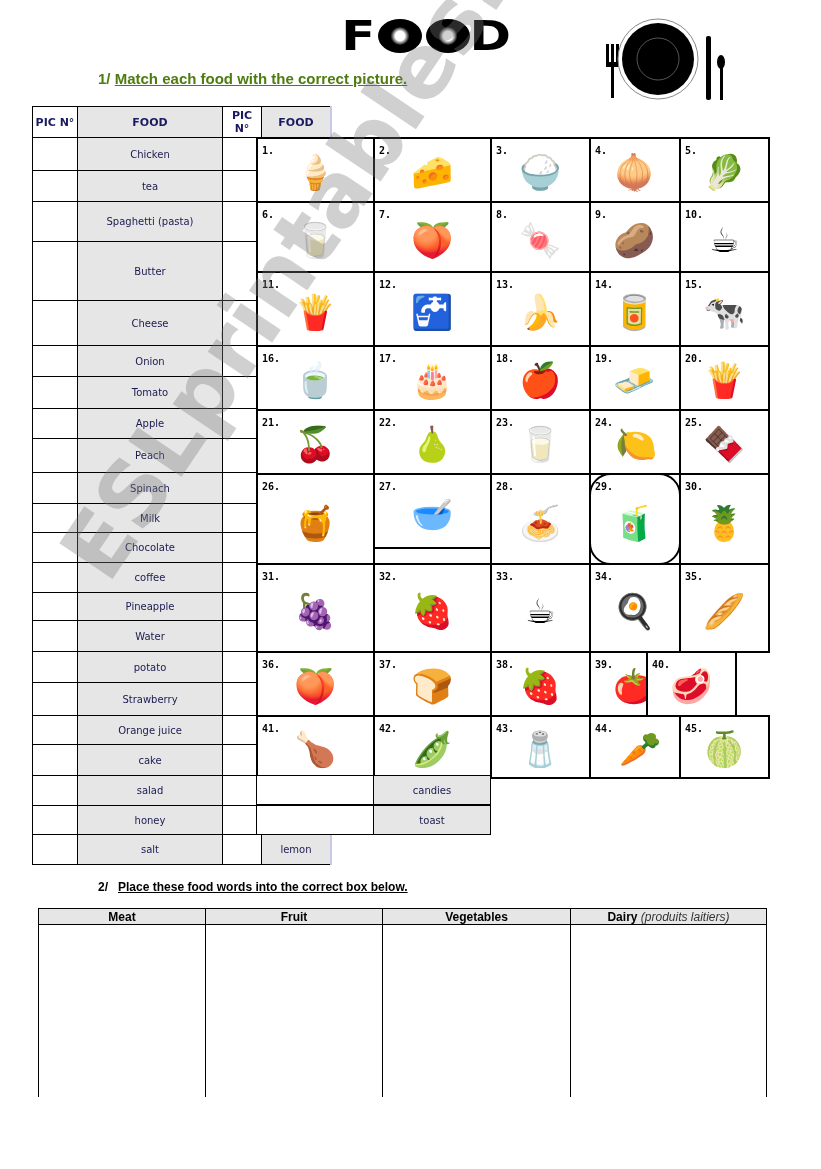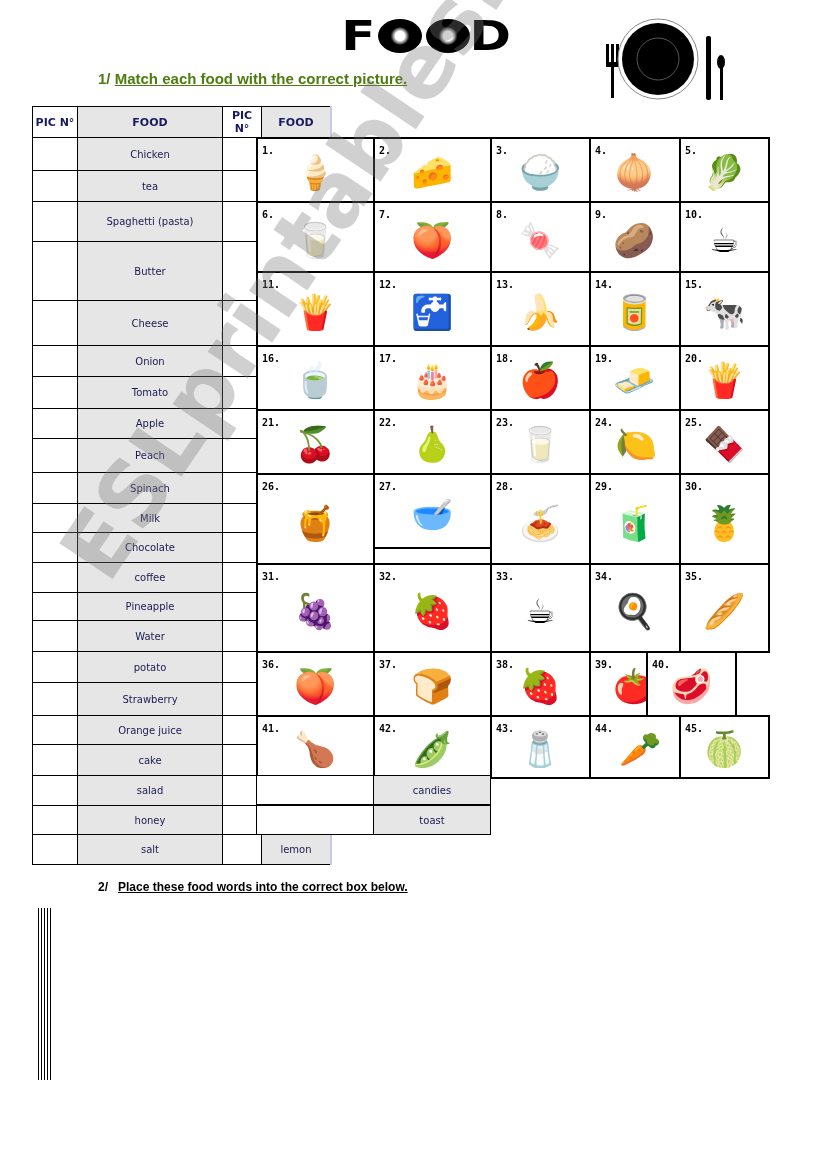--- a/index.html
+++ b/index.html
@@ -314,21 +314,21 @@
       <span class="pic">🍯</span>
     </div>
     <div class="pcell" style="left: 373px; top: 473px; width: 119px; height: 76px;">
       <span class="pnum">27.</span>
       <span class="pic">🥣</span>
     </div>
     <div class="pcell" style="left: 490px; top: 473px; width: 101px; height: 92px;">
       <span class="pnum">28.</span>
       <span class="pic">🍝</span>
     </div>
-    <div class="pcell" style="left: 589px; top: 473px; width: 92px; height: 92px;">
+    <div class="pcell" style="left: 589px; top: 473px; width: 92px; height: 92px; border-radius: 22px;">
       <span class="pnum">29.</span>
       <span class="pic">🧃</span>
     </div>
     <div class="pcell" style="left: 679px; top: 473px; width: 91px; height: 92px;">
       <span class="pnum">30.</span>
       <span class="pic">🍍</span>
     </div>
     <div class="pcell" style="left: 256px; top: 563px; width: 119px; height: 90px;">
       <span class="pnum">31.</span>
       <span class="pic">🍇</span>
@@ -398,20 +398,26 @@
 
 <div class="abs wm">ESLprintables.com</div>
 
 <div class="abs q2">
   <span>2/</span>&nbsp;&nbsp;
   <u>Place these food words into the correct box below.</u>
 </div>
 
 <table class="abs btable">
   <tbody>
+      <tr>
+    <th style="width:166px;"><span>Meat</span></th>
+    <th style="width:176px;"><span>Fruit</span></th>
+    <th style="width:187px;"><span>Vegetables</span></th>
+    <th style="width:195px;"><span>Dairy</span> <i>(produits laitiers)</i></th>
+  </tr>
   <tr>
     <td></td>
     <td></td>
     <td></td>
     <td></td>
   </tr>
 </tbody>
   </table>
 
 </body></html>

